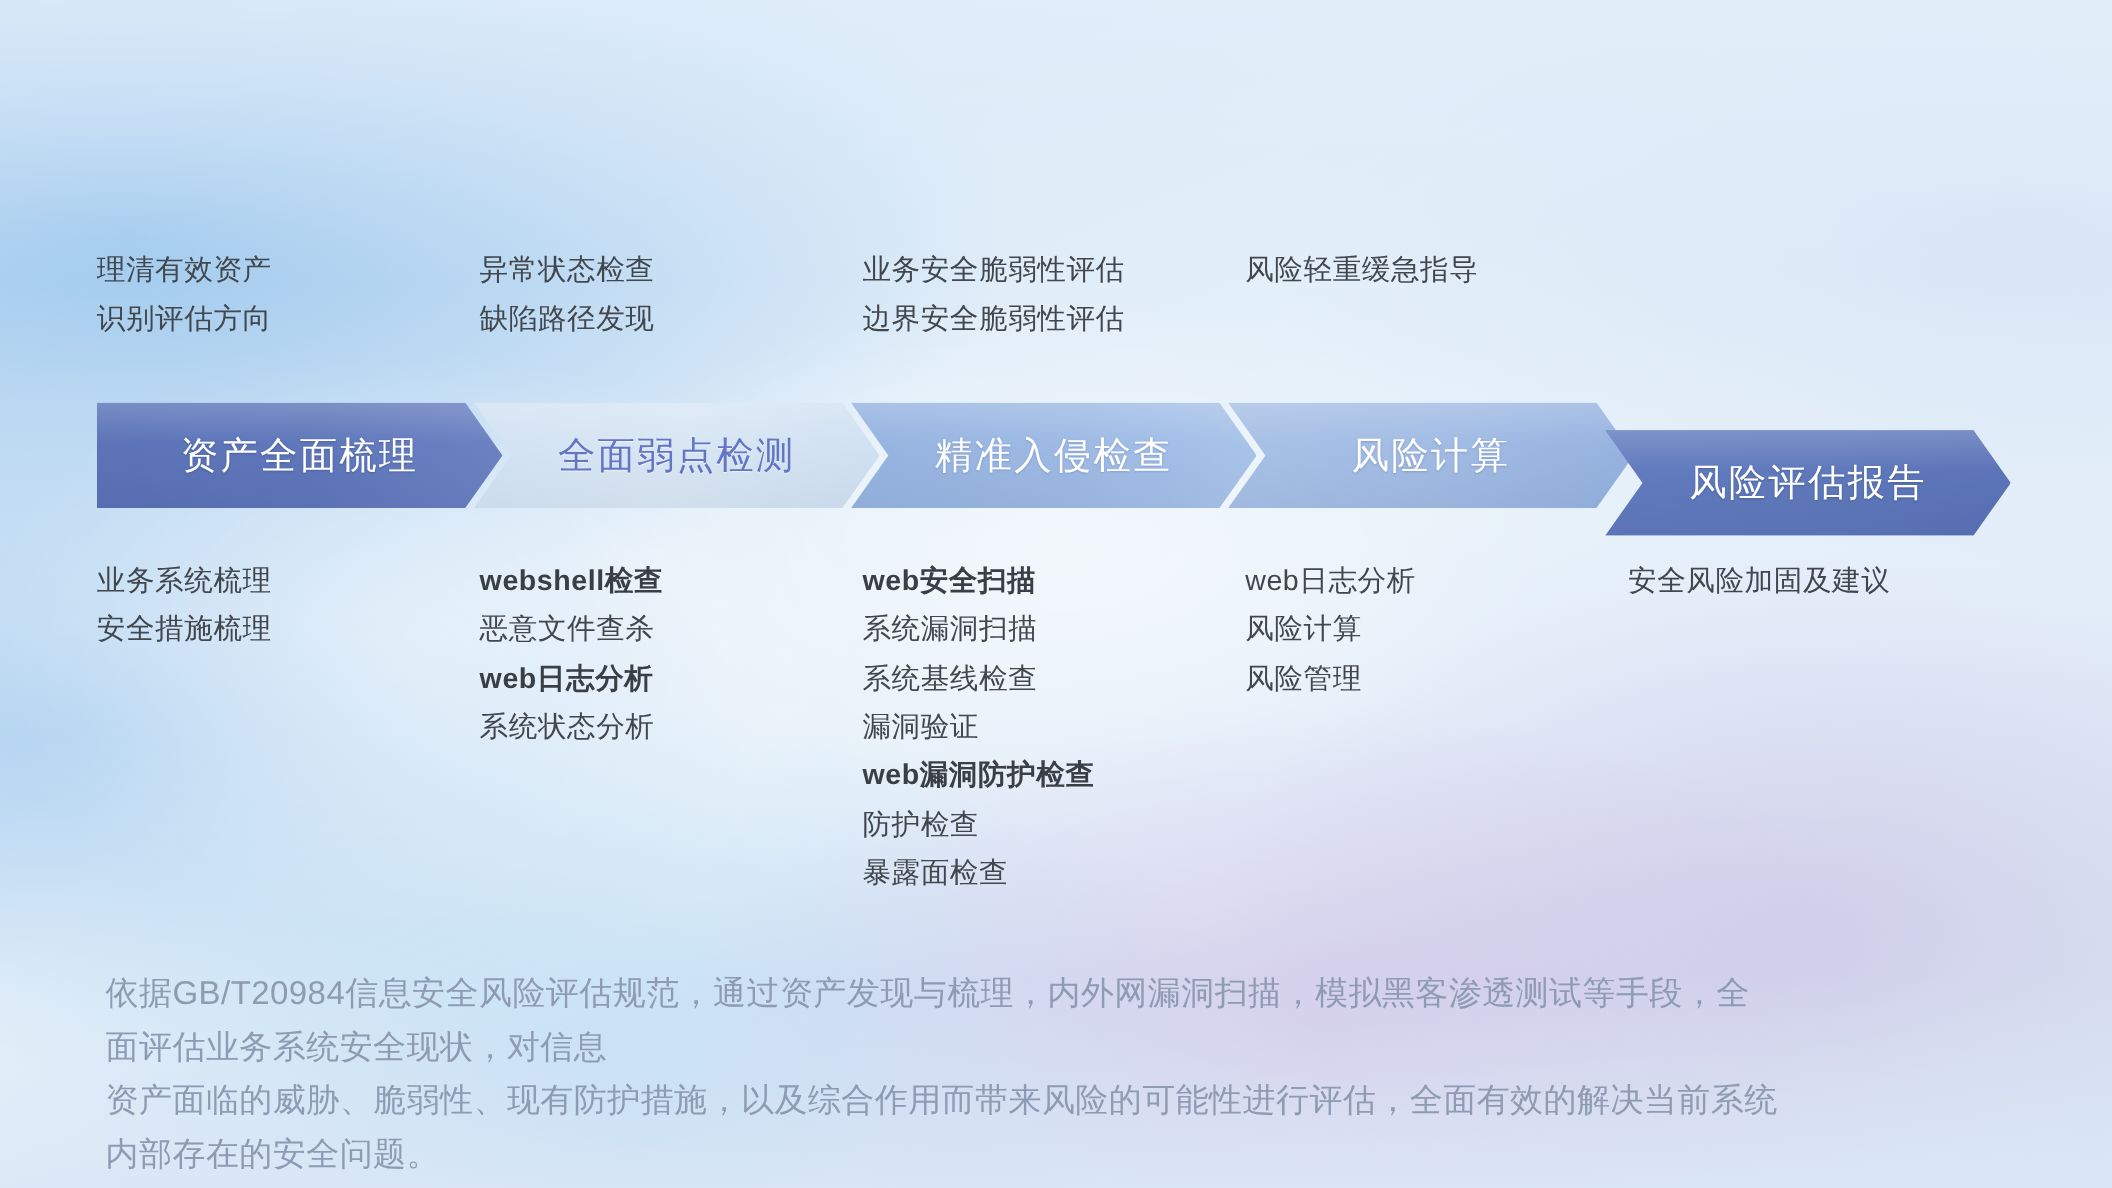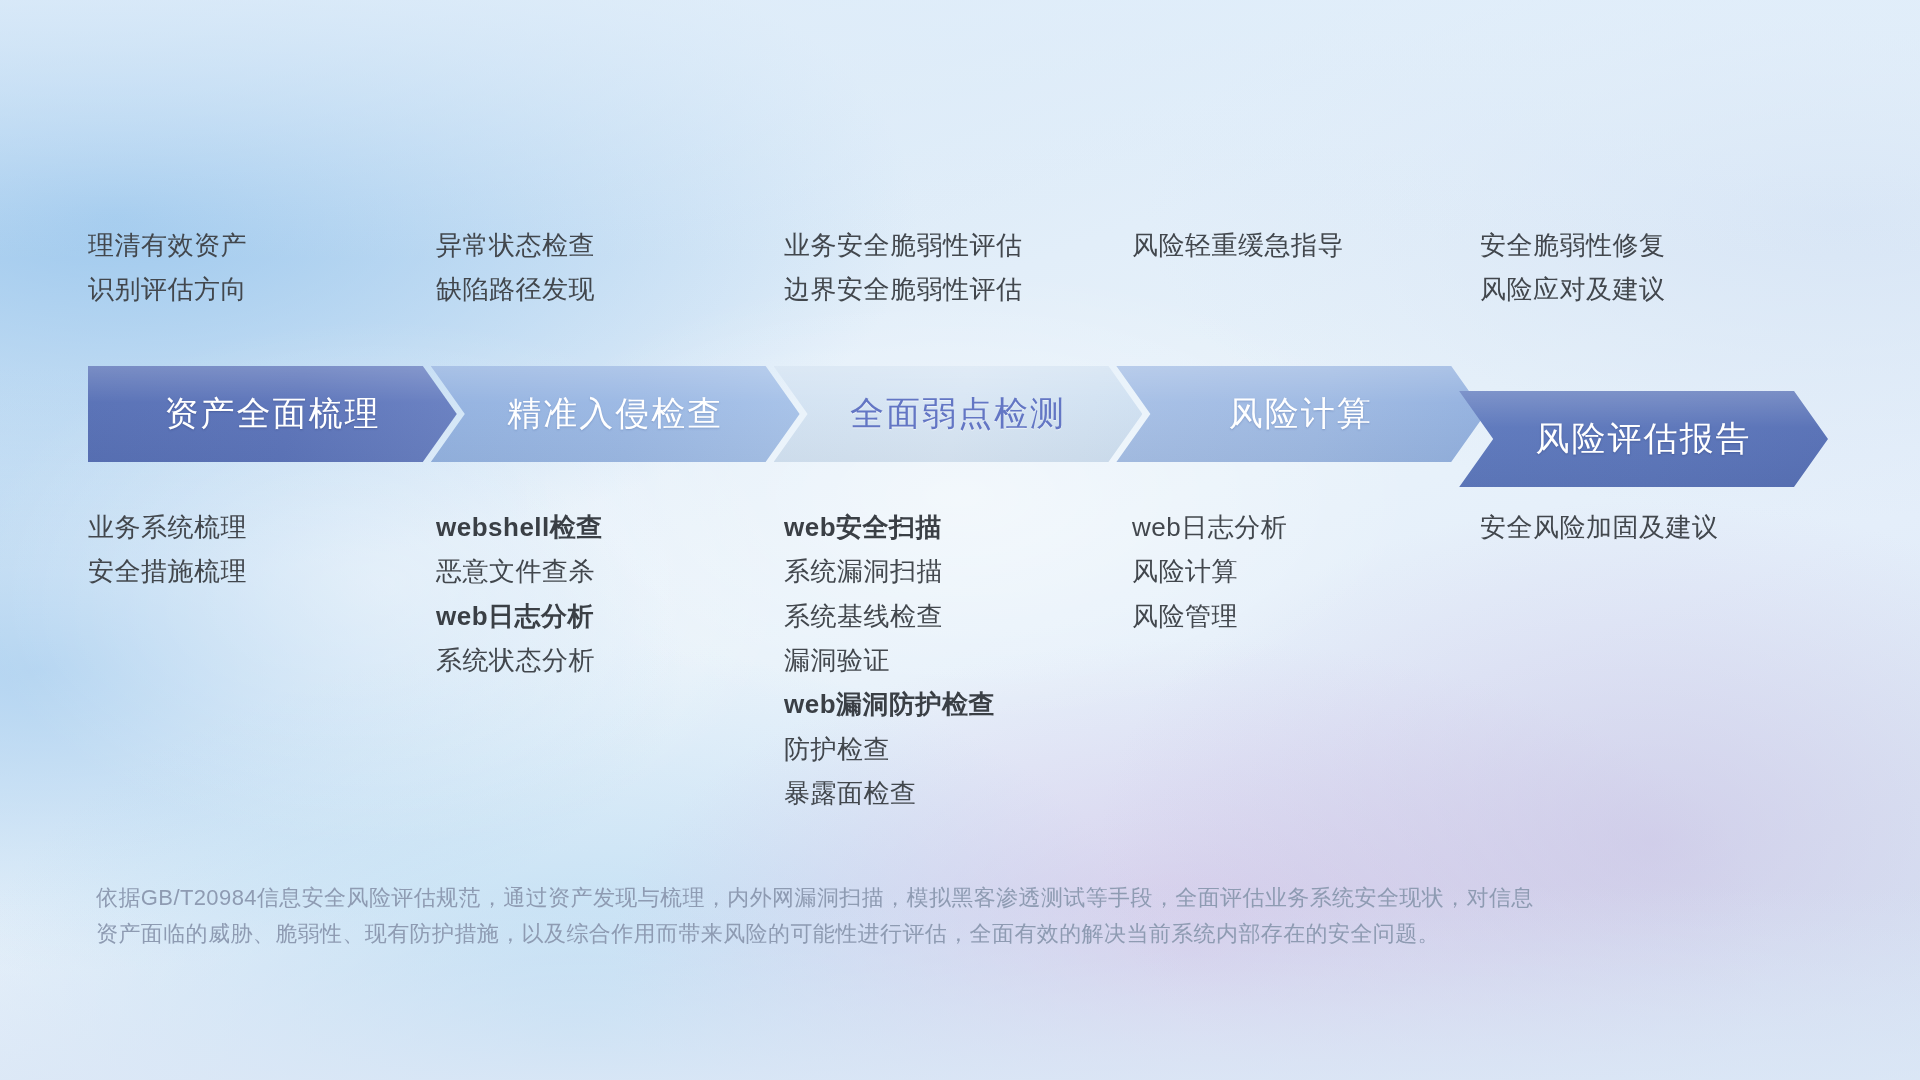--- a/index.html
+++ b/index.html
@@ -175,21 +175,21 @@
 
   
   #footer {
     position: absolute;
     left: 96px;
     top: 880px;
     width: 1520px;
   }
   #footer p {
     margin: 0;
-    font-size: 22px;
+    font-size: 30px;
     line-height: 1.62;
     color: #8e9bb2;
     letter-spacing: 0.4px;
   }
 </style>
 </head>
 <body>
 
 <div id="stage">
 
@@ -221,39 +221,35 @@
 
       <div class="col">
         <div class="item">业务安全脆弱性评估</div>
         <div class="item">边界安全脆弱性评估</div>
       </div>
 
       <div class="col">
         <div class="item">风险轻重缓急指导</div>
       </div>
 
-      <div class="col">
-        <div class="item">安全脆弱性修复</div>
-        <div class="item">风险应对及建议</div>
-      </div>
 
     </div>
 
     <div id="banner">
 
       <div class="chev c1">
         <span class="lbl">资产全面梳理</span>
       </div>
 
+      <div class="chev c3">
+        <span class="lbl">全面弱点检测</span>
+      </div>
+
       <div class="chev c2">
         <span class="lbl">精准入侵检查</span>
-      </div>
-
-      <div class="chev c3">
-        <span class="lbl">全面弱点检测</span>
       </div>
 
       <div class="chev c4">
         <span class="lbl">风险计算</span>
       </div>
 
       <div class="chev c5">
         <span class="lbl">风险评估报告</span>
       </div>
 

